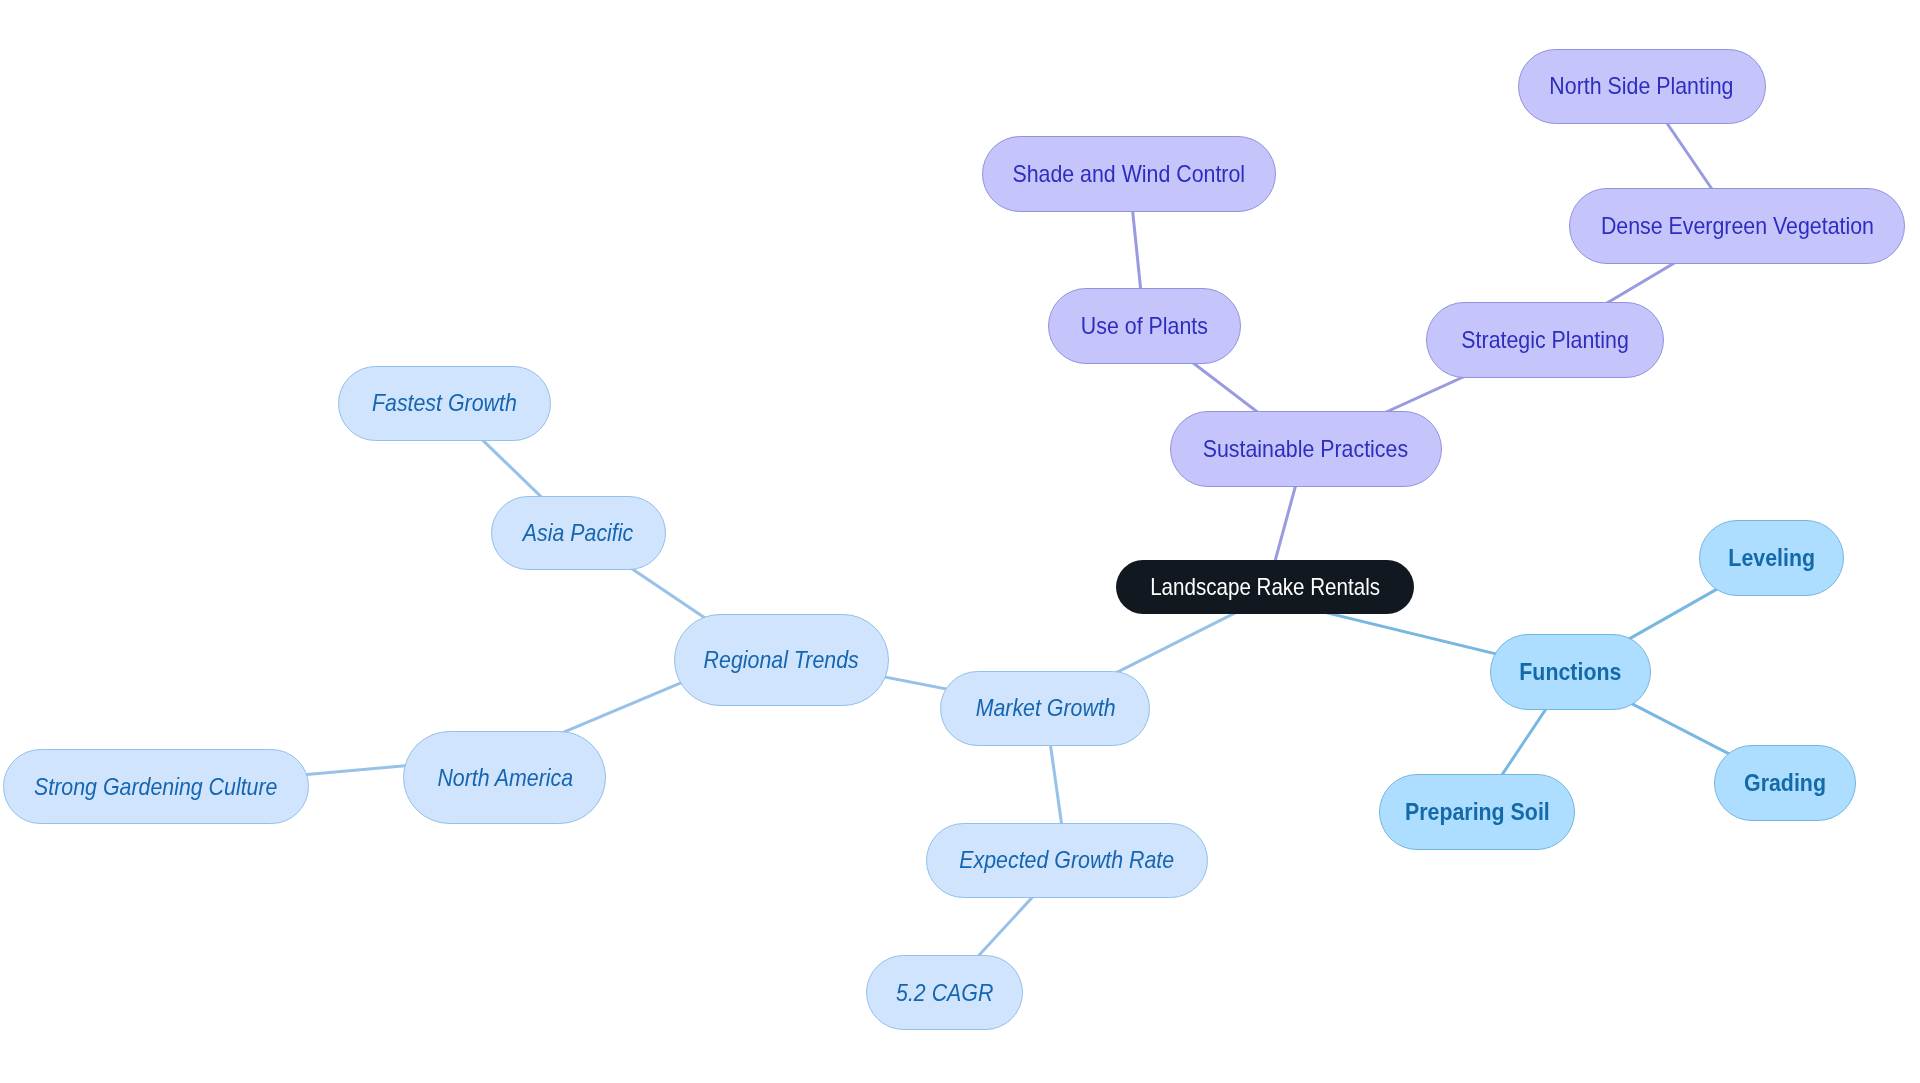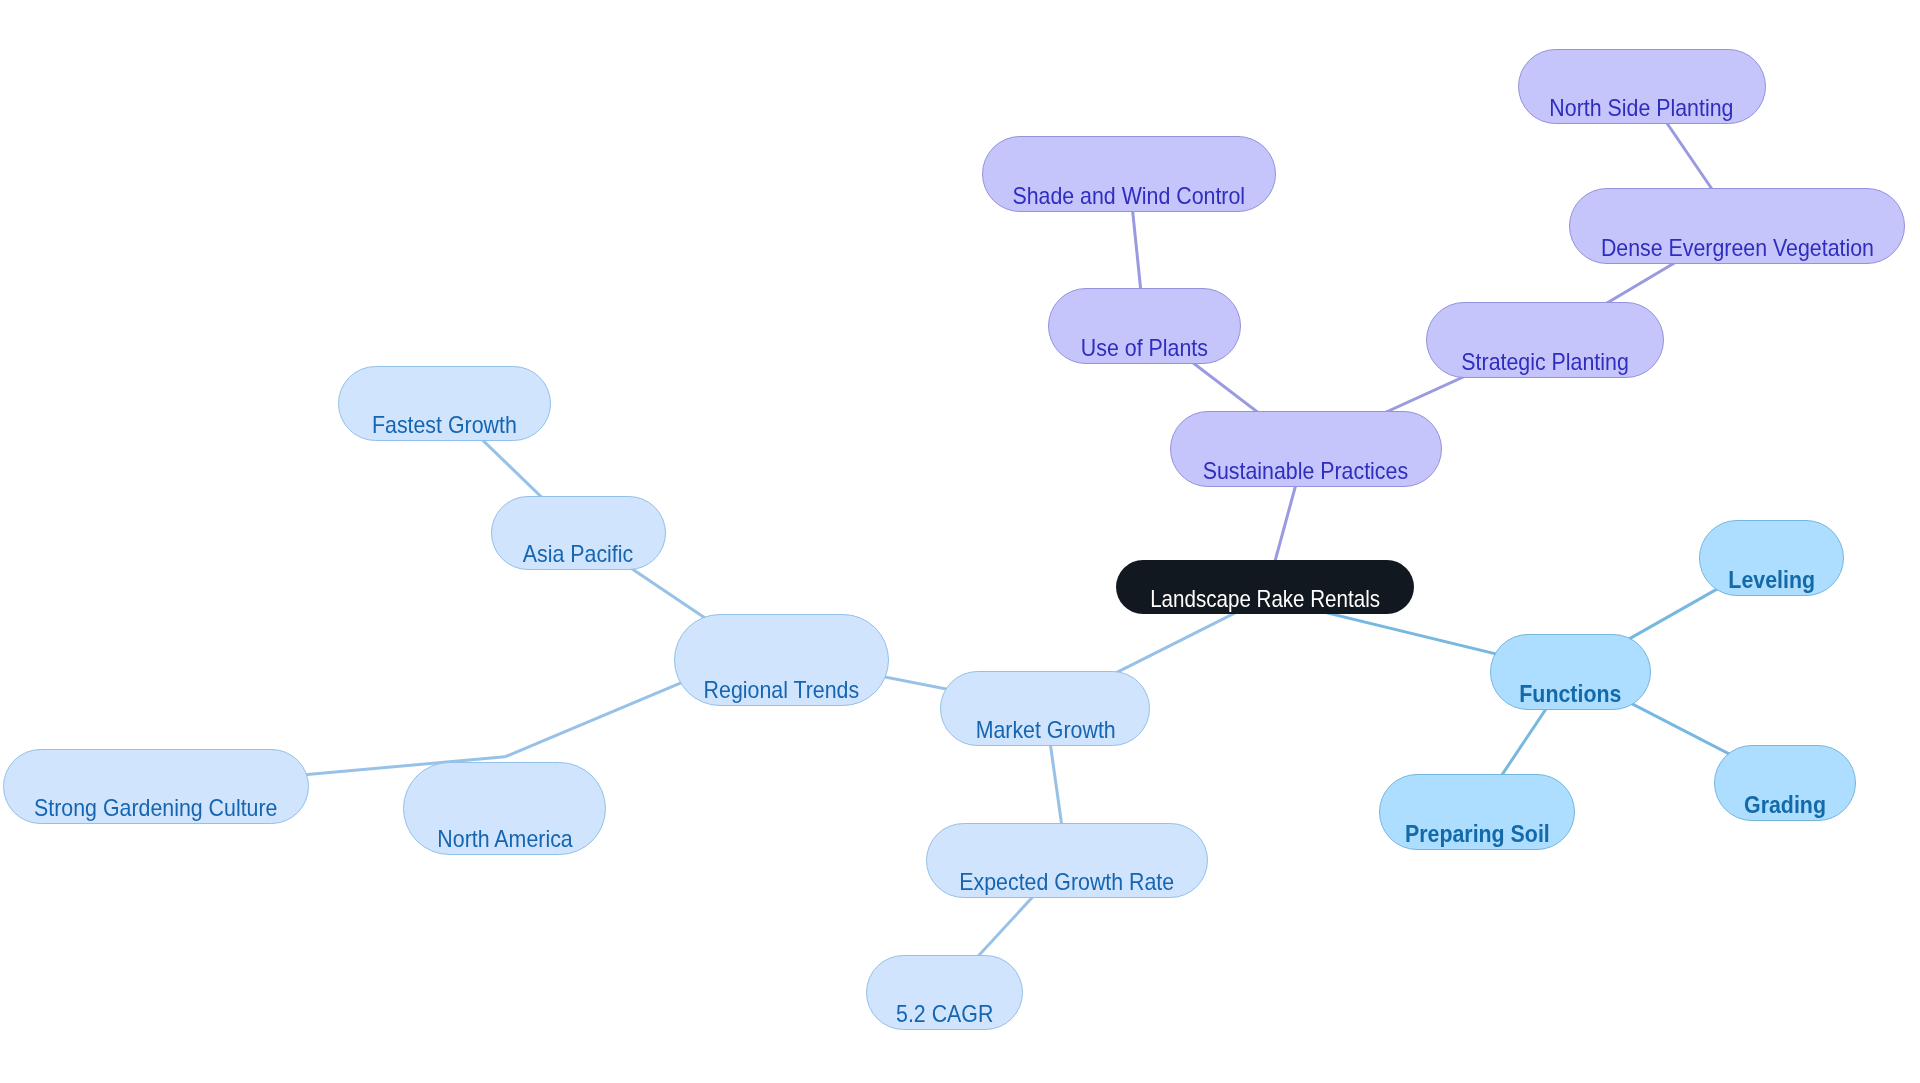--- a/index.html
+++ b/index.html
@@ -3,28 +3,28 @@
 <meta charset="utf-8">
 <title>Landscape Rake Rentals mindmap</title>
 <style>
   html,body{margin:0;padding:0;}
   body{width:1920px;height:1083px;background:#ffffff;overflow:hidden;
        font-family:"Liberation Sans",sans-serif;
        -webkit-font-smoothing:antialiased;}
   #stage{position:relative;width:1920px;height:1083px;background:#ffffff;}
   #edges{position:absolute;left:0;top:0;}
   #nodes{position:absolute;left:0;top:0;width:1920px;height:1083px;}
-  .node{position:absolute;display:flex;align-items:flex-end;justify-content:center;
+  .node{position:absolute;display:flex;align-items:center;justify-content:center;
         box-sizing:border-box;border-radius:999px;white-space:nowrap;}
   .node > span{display:block;font-size:24px;line-height:30px;
                transform:scaleX(0.89) translateY(-0.3px);}
   .node.root{background:#11181f;color:#ffffff;border:none;}
   .node.root > span{transform:scaleX(0.857) translateY(-0.3px);}
   .node.purple{background:#c5c5fc;border:1.2px solid #9292dd;color:#2e2dbe;}
-  .node.blue1{background:#d0e4fd;border:1.2px solid #93c0e8;color:#1565b0;}
+  .node.blue1{background:#d0e4fd;border:1.2px solid #93c0e8;color:#1565b0;font-style:italic;}
   .node.blue2{background:#addeff;border:1.2px solid #74b6dd;color:#146aa8;font-weight:bold;}
   path.edge{fill:none;stroke-width:3;stroke-linecap:butt;}
   path.purple{stroke:#9a9ae0;}
   path.blue1{stroke:#98c1e7;}
   path.blue2{stroke:#77b7e0;}
 </style>
 </head>
 <body>
 
 <div id="stage">
@@ -87,21 +87,21 @@
     </div>
     <div class="node blue1" style="left:674px;top:613.9px;width:215.1px;height:92px">
       <span>Regional Trends</span>
     </div>
     <div class="node blue1" style="left:490.8px;top:495.5px;width:175.2px;height:74.7px">
       <span>Asia Pacific</span>
     </div>
     <div class="node blue1" style="left:338.4px;top:365.8px;width:212.6px;height:75.1px">
       <span>Fastest Growth</span>
     </div>
-    <div class="node blue1" style="left:403.3px;top:762px;width:203.1px;height:93px">
+    <div class="node blue1" style="left:403.3px;top:731px;width:203.1px;height:93px">
       <span>North America</span>
     </div>
     <div class="node blue1" style="left:3px;top:748.8px;width:306.4px;height:75.6px">
       <span>Strong Gardening Culture</span>
     </div>
     <div class="node blue1" style="left:925.5px;top:822.5px;width:282.3px;height:75.1px">
       <span>Expected Growth Rate</span>
     </div>
     <div class="node blue1" style="left:866.0px;top:955.3px;width:156.5px;height:75.2px">
       <span>5.2 CAGR</span>

